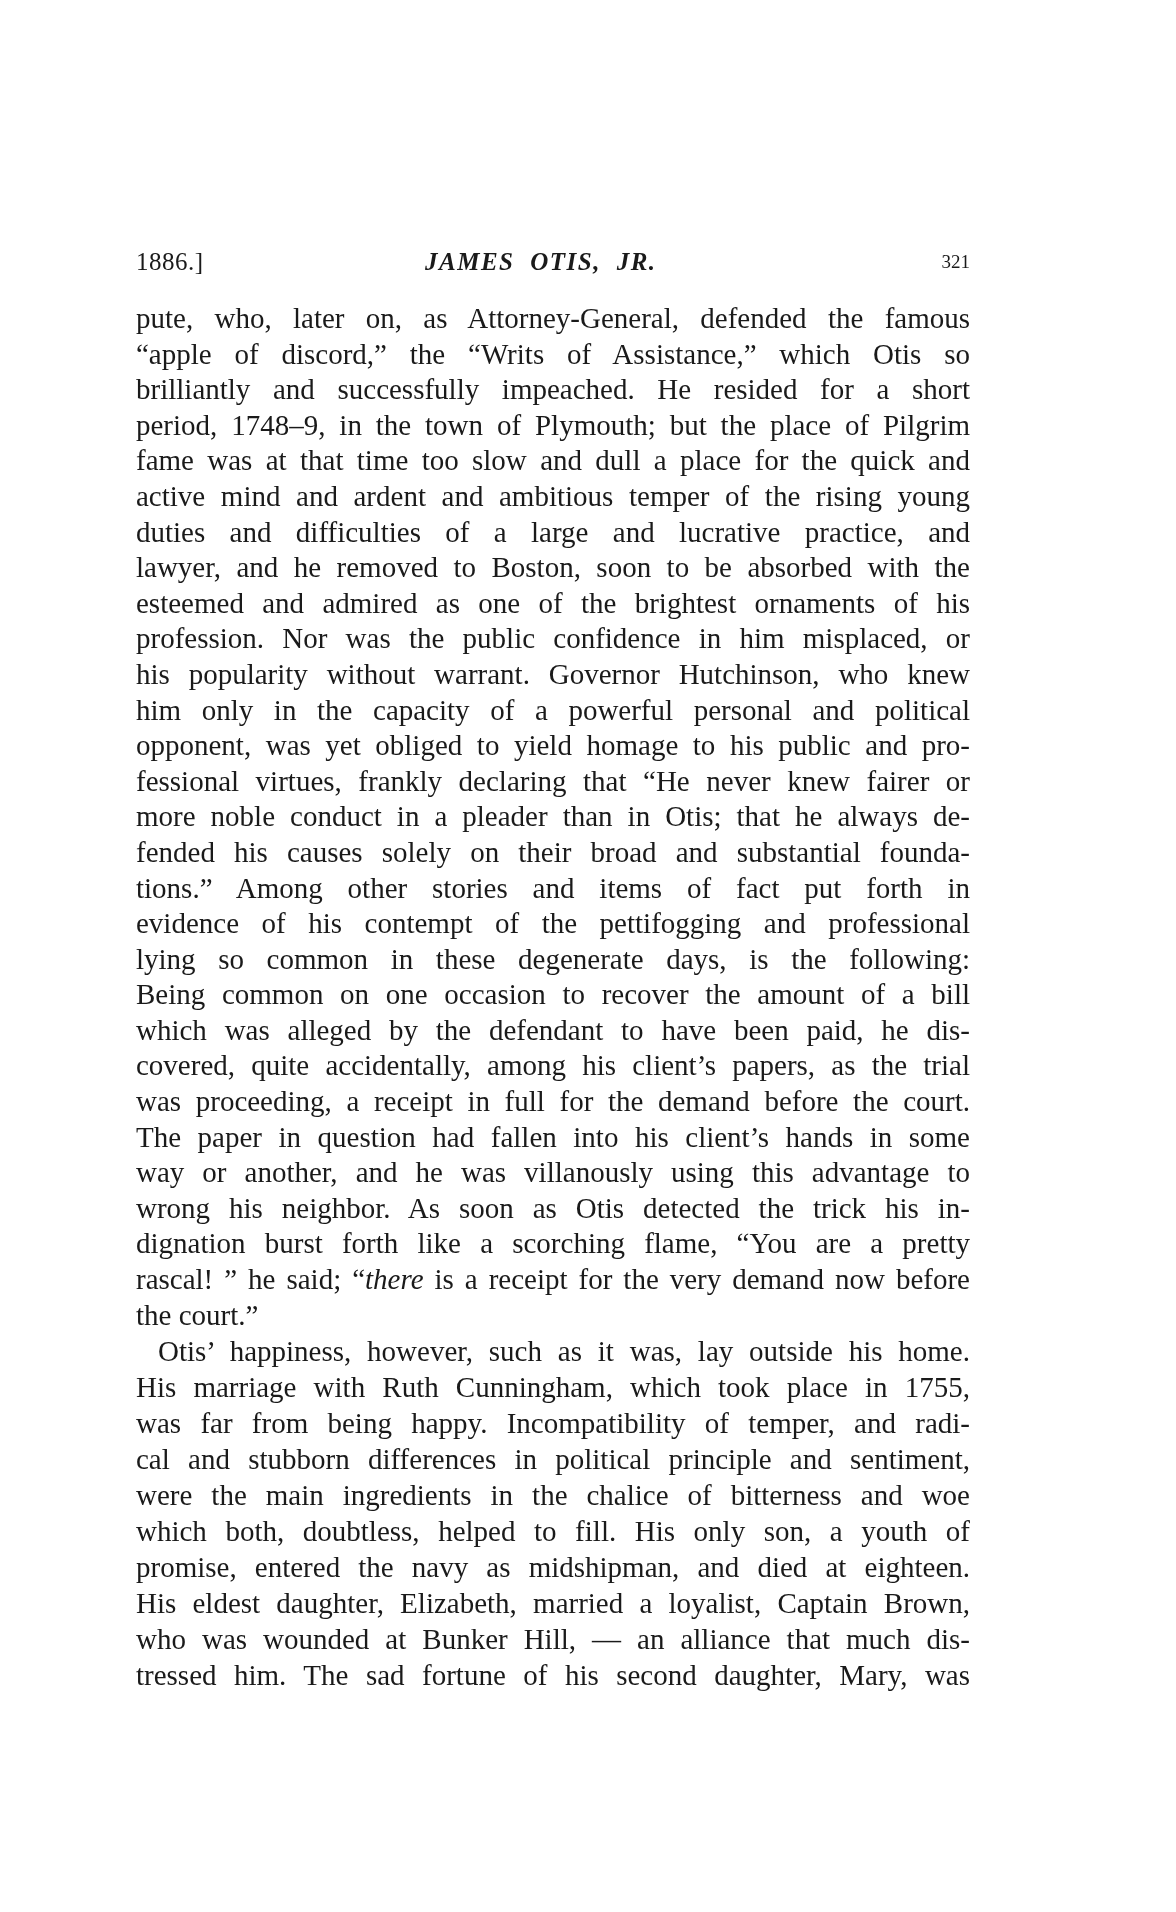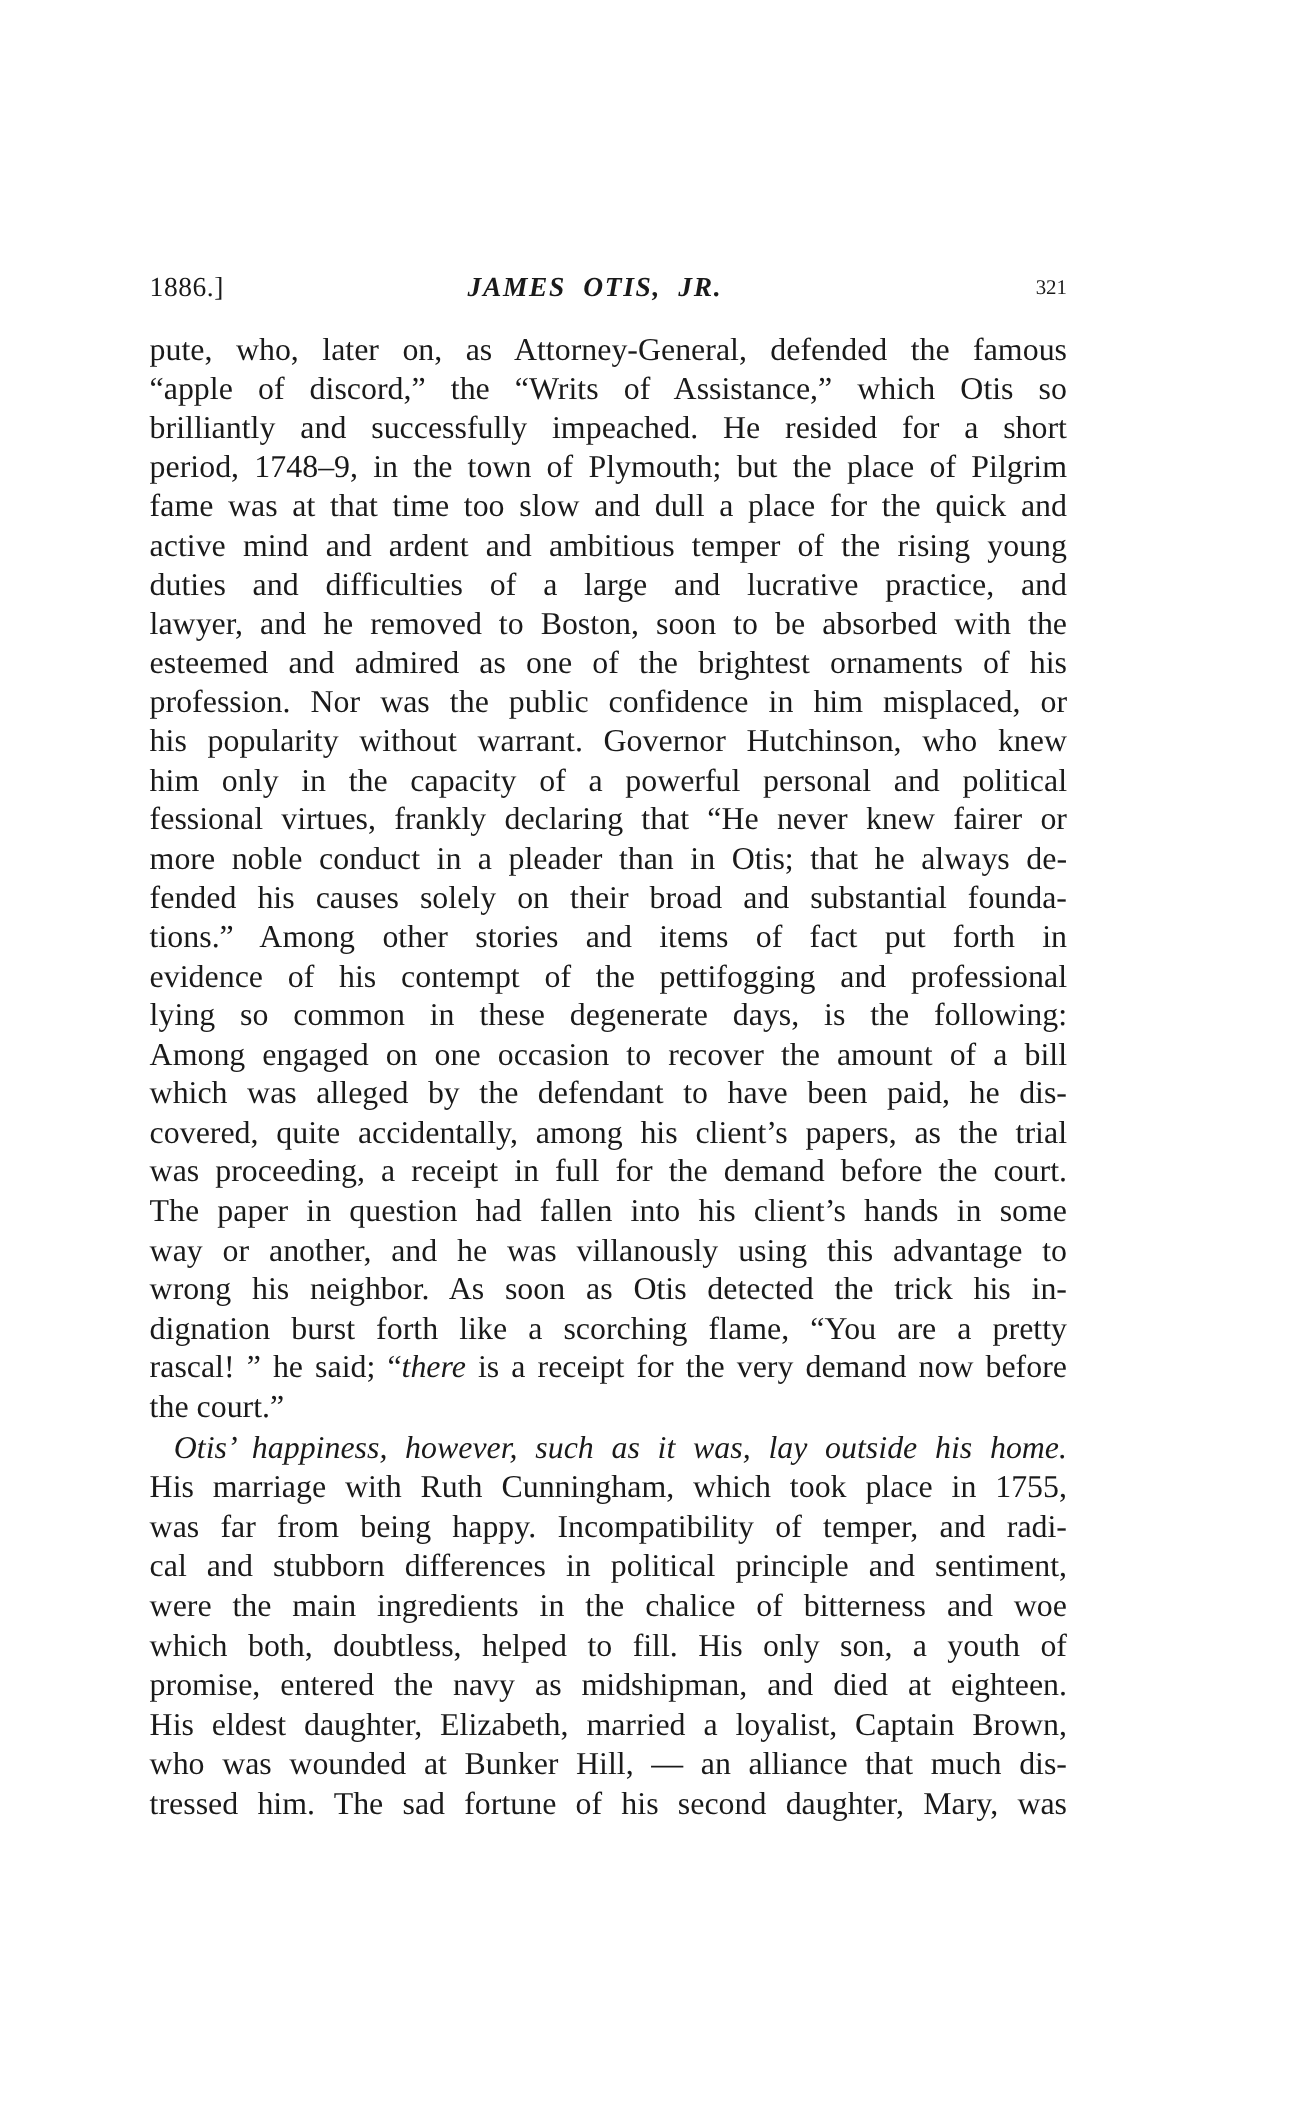--- a/index.html
+++ b/index.html
@@ -67,21 +67,20 @@
     white-space: nowrap;
     text-align: justify;
     text-align-last: justify;
     overflow: visible;
   }
   .line.last {
     text-align-last: left;
   }
   .line.indent {
     padding-left: 22px;
-    font-style: italic;
   }
   .para2 {
     margin-top: 0;
   }
   .para2 .line {
     height: 36px;
     line-height: 36px;
   }
   em.it {
     font-style: italic;
@@ -105,27 +104,28 @@
       <span class="line">brilliantly and successfully impeached. He resided for a short</span>
       <span class="line">period, 1748–9, in the town of Plymouth; but the place of Pilgrim</span>
       <span class="line">fame was at that time too slow and dull a place for the quick and</span>
       <span class="line">active mind and ardent and ambitious temper of the rising young</span>
       <span class="line">duties and difficulties of a large and lucrative practice, and</span>
       <span class="line">lawyer, and he removed to Boston, soon to be absorbed with the</span>
       <span class="line">esteemed and admired as one of the brightest ornaments of his</span>
       <span class="line">profession. Nor was the public confidence in him misplaced, or</span>
       <span class="line">his popularity without warrant. Governor Hutchinson, who knew</span>
       <span class="line">him only in the capacity of a powerful personal and political</span>
+      <span class="line">opponent, was yet obliged to yield homage to his public and pro-</span>
       <span class="line">fessional virtues, frankly declaring that “He never knew fairer or</span>
       <span class="line">more noble conduct in a pleader than in Otis; that he always de-</span>
       <span class="line">fended his causes solely on their broad and substantial founda-</span>
       <span class="line">tions.” Among other stories and items of fact put forth in</span>
       <span class="line">evidence of his contempt of the pettifogging and professional</span>
       <span class="line">lying so common in these degenerate days, is the following:</span>
-      <span class="line">Among engaged on one occasion to recover the amount of a bill</span>
+      <span class="line">Being common on one occasion to recover the amount of a bill</span>
       <span class="line">which was alleged by the defendant to have been paid, he dis-</span>
       <span class="line">covered, quite accidentally, among his client’s papers, as the trial</span>
       <span class="line">was proceeding, a receipt in full for the demand before the court.</span>
       <span class="line">The paper in question had fallen into his client’s hands in some</span>
       <span class="line">way or another, and he was villanously using this advantage to</span>
       <span class="line">wrong his neighbor. As soon as Otis detected the trick his in-</span>
       <span class="line">dignation burst forth like a scorching flame, “You are a pretty</span>
       <span class="line"><span>rascal! ” he said; “</span><em class="it">there</em><span> is a receipt for the very demand now before</span></span>
       <span class="line last">the court.”</span>
     </div>

